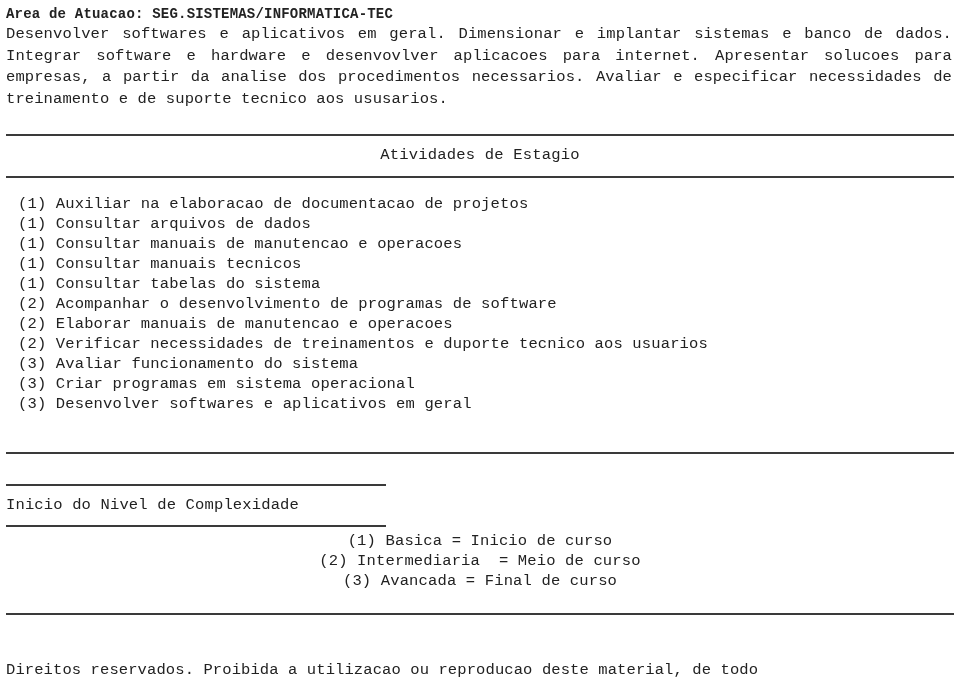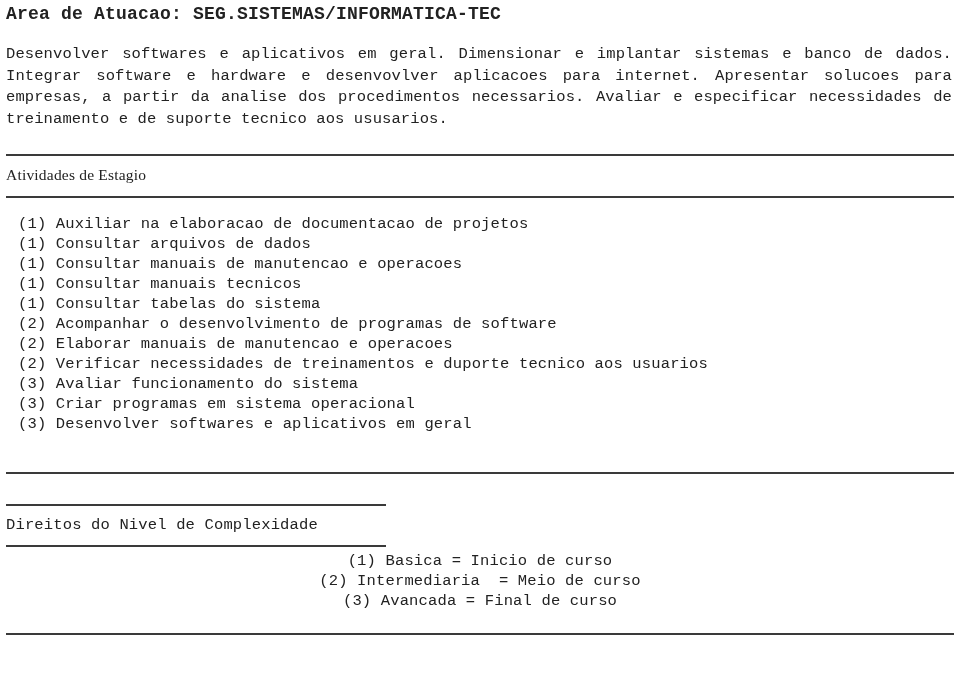--- a/index.html
+++ b/index.html
@@ -17,31 +17,31 @@
   .page {
     position: relative;
     width: 960px;
     height: 679px;
     box-sizing: border-box;
     padding: 0 6px;
   }
 
   
   .doc-header {
-    font-size: 18px;
+    font-size: 14px;
     line-height: 20px;
     letter-spacing: 0.2px;
     font-weight: 700;
     padding-top: 4px;
     white-space: pre;
   }
 
   
   .intro {
-    margin-top: 20px;
+    margin-top: 0;
     font-size: 15.5px;
     line-height: 21.5px;
     text-align: justify;
     text-align-last: left;
     letter-spacing: 0.1px;
     word-spacing: 0px;
     padding-right: 2px;
   }
 
   
@@ -57,26 +57,26 @@
     border-top: 2px solid #3a3a3a;
     margin: 0;
     width: 380px;
     height: 0;
   }
 
   .gap-before-activities { height: 24px; }
 
   
   .section-title {
+    text-align: center;
     font-size: 15.5px;
     line-height: 20px;
     letter-spacing: 0.2px;
     padding: 9px 0 11px 0;
     white-space: pre;
-    font-family: Liberation Serif, serif;
   }
 
   .item-list {
     margin: 12px;
     padding: 4px 0 0 0;
     list-style: none;
   }
   .item-list li {
     font-size: 15.5px;
     line-height: 20px;
@@ -153,21 +153,21 @@
   </ul>
 
   <div class="gap-after-activities"></div>
 
   <hr class="rule-full">
 
   <div class="gap-before-legend"></div>
 
   <hr class="rule-short">
 
-  <div class="legend-title">Direitos do Nivel de Complexidade</div>
+  <div class="legend-title">Inicio do Nivel de Complexidade</div>
 
   <hr class="rule-short">
 
   <ul class="legend-list">
     <li>(1) Basica = Inicio de curso</li>
     <li>(2) Intermediaria  = Meio de curso</li>
     <li>(3) Avancada = Final de curso</li>
   </ul>
 
   <div class="gap-before-footer"></div>

